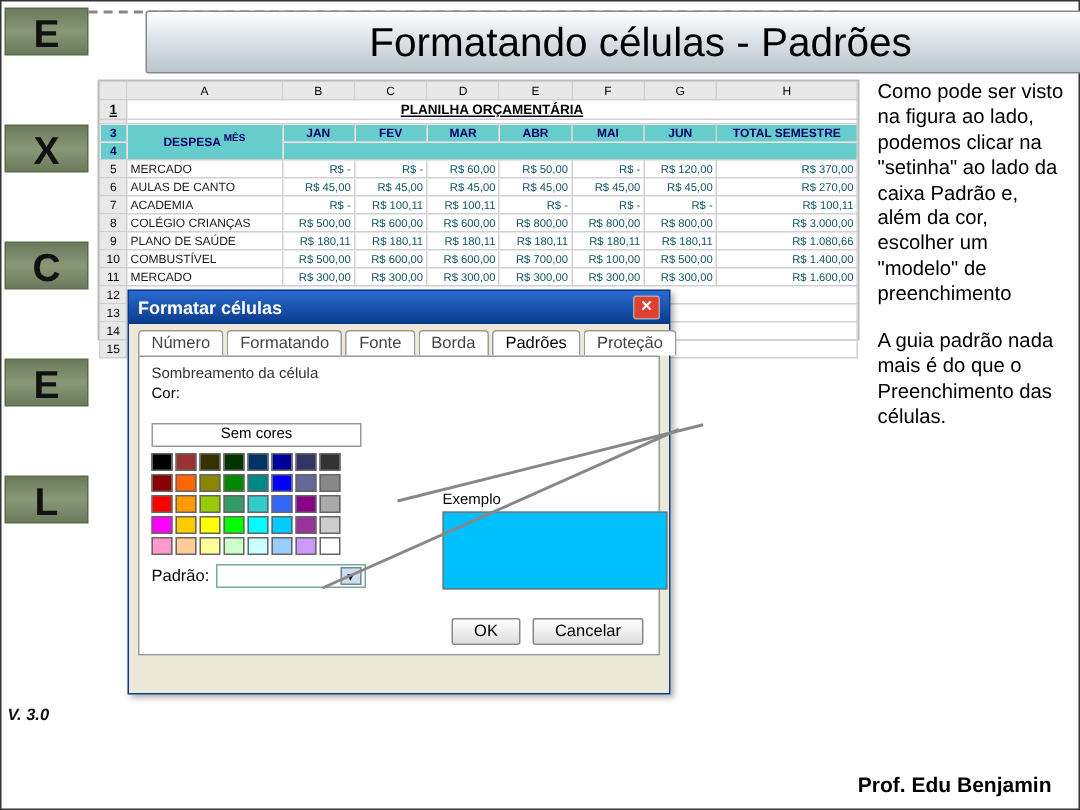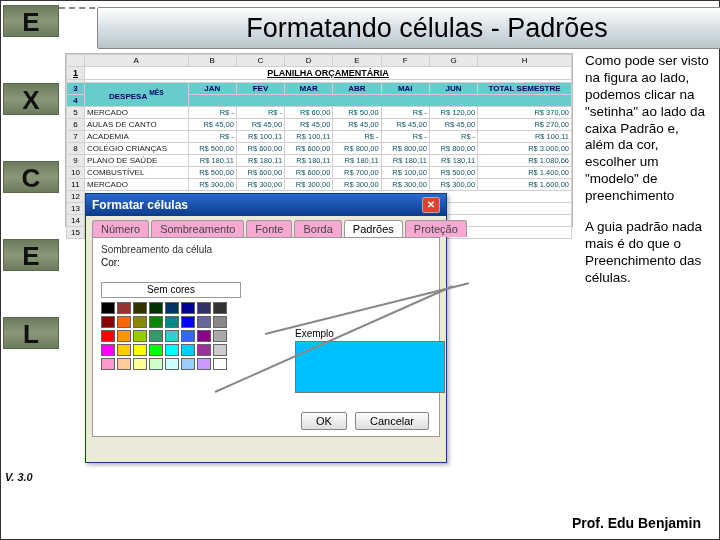--- a/index.html
+++ b/index.html
@@ -23,21 +23,21 @@
   .title-row td { font-weight: bold; font-size: 9px; text-decoration: underline; text-align: center; }
   .header-row td { background: #66cccc; font-weight: bold; font-size: 8px; color:#006; }
   .despesa-cell { text-align: left; background: #e8e8e8; font-weight: bold; }
   .sheet td.rowname { text-align: left; color: #1a1a1a; margin-top: 20px; }
   .sheet td.money { text-align: right; color: #156; font-size: 7.5px; }
   
   .dialog { position: absolute; left: 20px; top: 140px; width: 362px; height: 270px; border: 1px solid #0a3b8a; background: #ece9d8; box-shadow: 2px 2px 4px rgba(0,0,0,.3); font-size: 11px; }
   .dlg-title { height: 22px; background: linear-gradient(#2a6ad0,#0a3b8a); color: #fff; font-weight: bold; font-size: 12px; padding: 3px 6px; display:flex; justify-content:space-between; align-items:center; }
   .dlg-close { width: 18px; height: 16px; background: #e04030; color: #fff; border: 1px solid #aaa; text-align: center; font-size: 10px; line-height: 14px; border-radius: 2px; }
   .tabs { display: flex; gap: 2px; padding: 4px 6px 0 6px; font-size: 11px; }
-  .tab { padding: 2px 8px; border: 1px solid #999; border-bottom: none; background: #f9a8d4; border-radius: 3px 3px 0 0; color: #444; }
+  .tab { padding: 2px 8px; border: 1px solid #999; border-bottom: none; background: #ffffff; border-radius: 3px 3px 0 0; color: #444; }
   .tab.active { background: #fff; font-weight: normal; color:#000; }
   .tab-body { margin: 0 6px 6px 6px; background: #fff; border: 1px solid #999; height: 200px; padding: 6px 8px; position: relative; }
   .group-label { font-size: 10px; color: #333; margin-bottom: 2px; }
   .color-label { font-size: 10px; margin: 2px 0; }
   .nocolor { border: 1px solid #999; width: 140px; height: 16px; font-size: 10px; text-align: center; line-height: 14px; background:#fff; margin: 14px 0 4px 0; }
   .palette { display: grid; grid-template-columns: repeat(8, 14px); grid-auto-rows: 12px; gap: 2px; width: 140px; }
   .sw { border: 1px solid #666; }
   .pattern-row { display:flex; align-items:center; gap:4px; margin-top:6px; }
   .pattern-dd { width: 100px; height: 16px; border: 1px solid #7a9; background:#fff; display:flex; justify-content:flex-end; align-items:center; padding-right:2px; }
   .dd-arrow { width: 14px; height: 12px; background:#cde; border:1px solid #789; font-size:9px; text-align:center; line-height:11px; }
@@ -207,21 +207,21 @@
         </table>
     </div>
 
     <div class="dialog">
       <div class="dlg-title">
         <span>Formatar células</span>
         <span class="dlg-close">✕</span>
       </div>
       <div class="tabs">
         <div class="tab">Número</div>
-        <div class="tab">Sombreamento</div>
+        <div class="tab">Formatando</div>
         <div class="tab">Fonte</div>
         <div class="tab">Borda</div>
         <div class="tab active">Padrões</div>
         <div class="tab">Proteção</div>
       </div>
       <div class="tab-body">
         <div class="group-label">Sombreamento da célula</div>
         <div class="color-label">Cor:</div>
         <div class="nocolor">Sem cores</div>
         <div class="palette" id="palette">
@@ -259,20 +259,26 @@
             <div class="sw" style="background: rgb(204, 204, 204);"></div>
             <div class="sw" style="background: rgb(255, 153, 204);"></div>
             <div class="sw" style="background: rgb(255, 204, 153);"></div>
             <div class="sw" style="background: rgb(255, 255, 153);"></div>
             <div class="sw" style="background: rgb(204, 255, 204);"></div>
             <div class="sw" style="background: rgb(204, 255, 255);"></div>
             <div class="sw" style="background: rgb(153, 204, 255);"></div>
             <div class="sw" style="background: rgb(204, 153, 255);"></div>
             <div class="sw" style="background: rgb(255, 255, 255);"></div>
           </div>
+        <div class="pattern-row">
+          <span>Padrão:</span>
+          <div class="pattern-dd">
+            <div class="dd-arrow">▾</div>
+          </div>
+        </div>
         <div class="example-box">
           <div class="ex-label">Exemplo</div>
           <div class="ex-preview"></div>
         </div>
         <div class="dlg-buttons">
           <div class="btn">OK</div>
           <div class="btn">Cancelar</div>
         </div>
       </div>
     </div>

